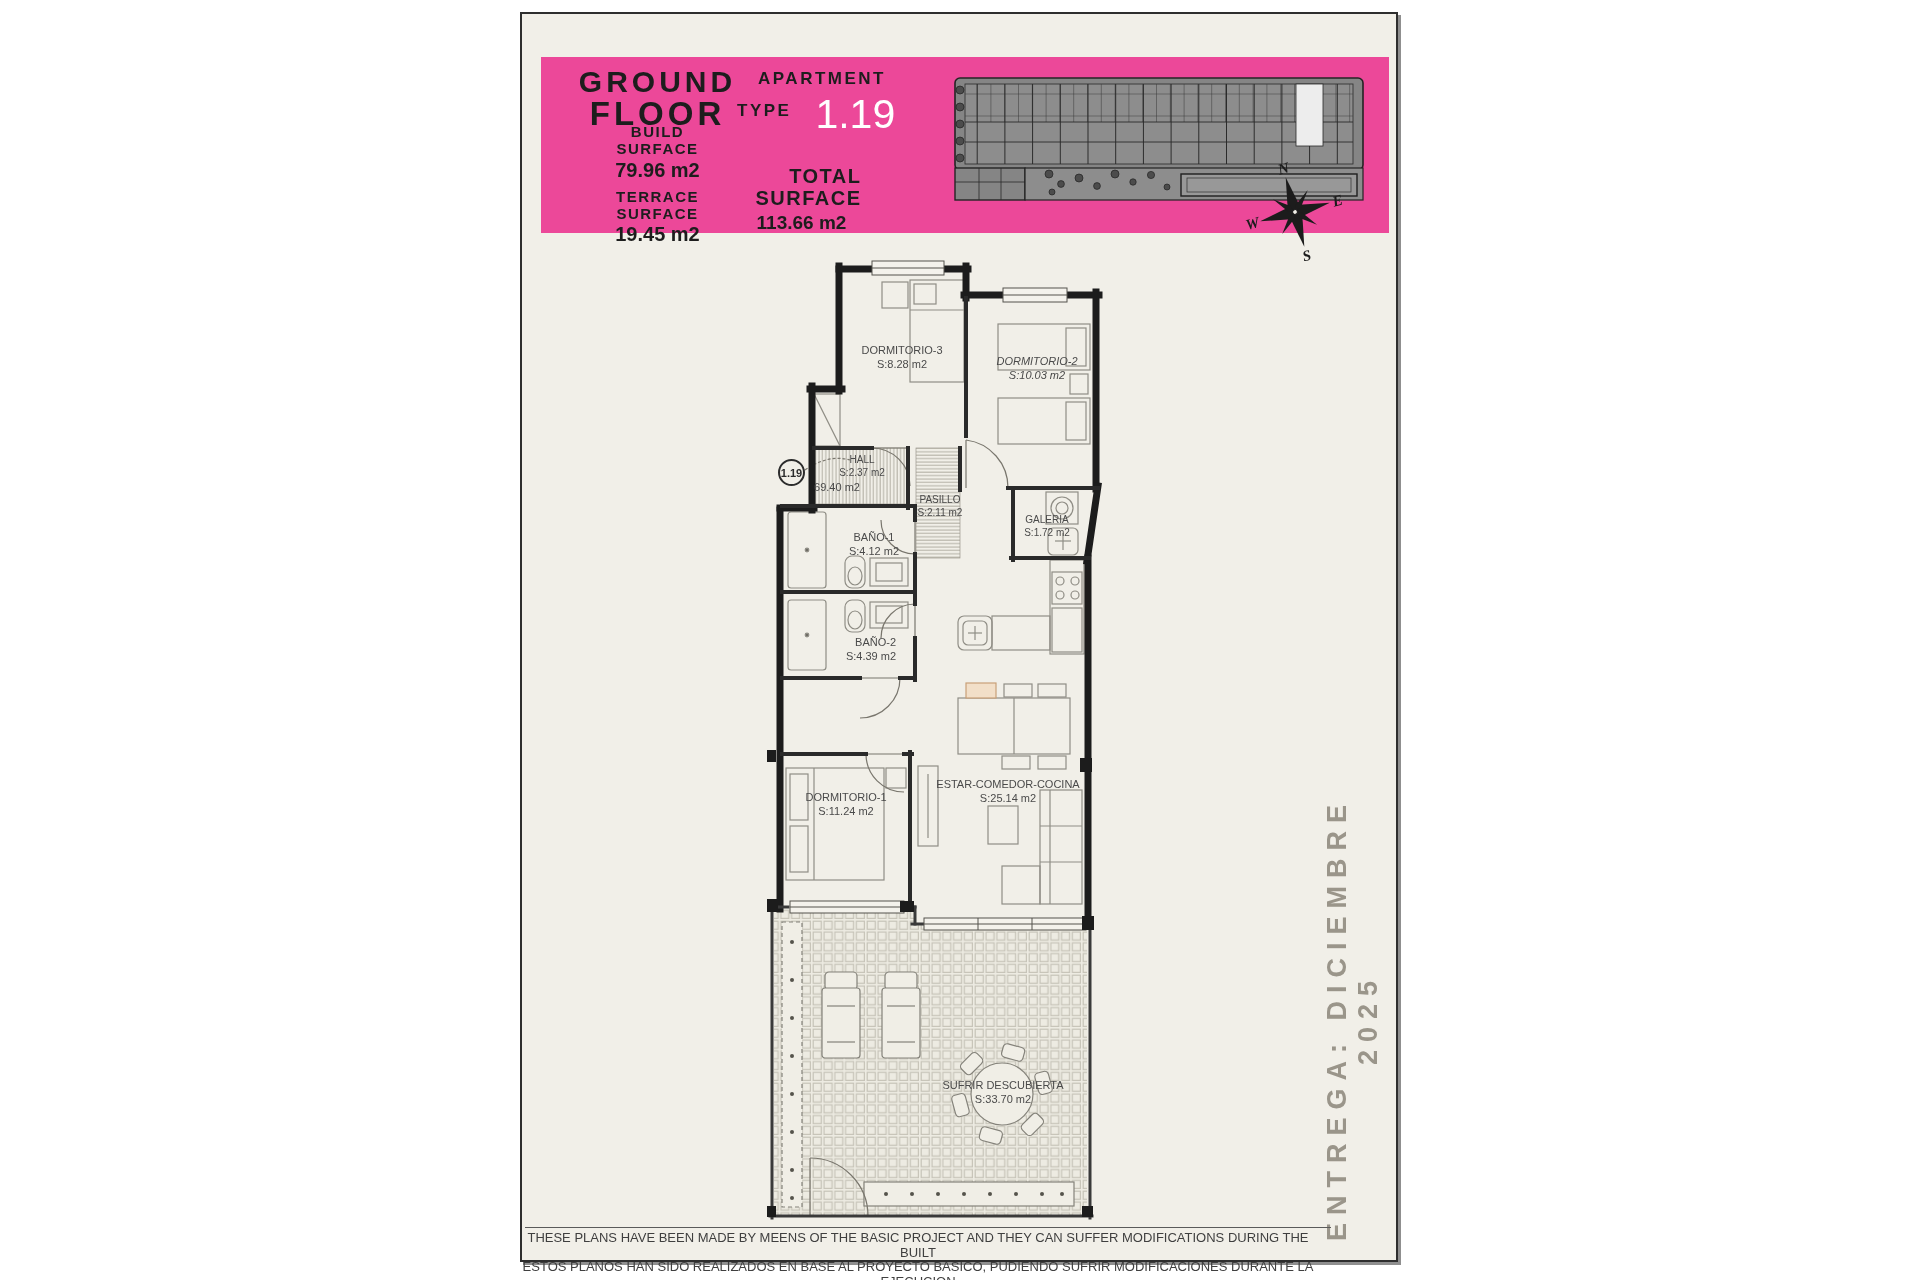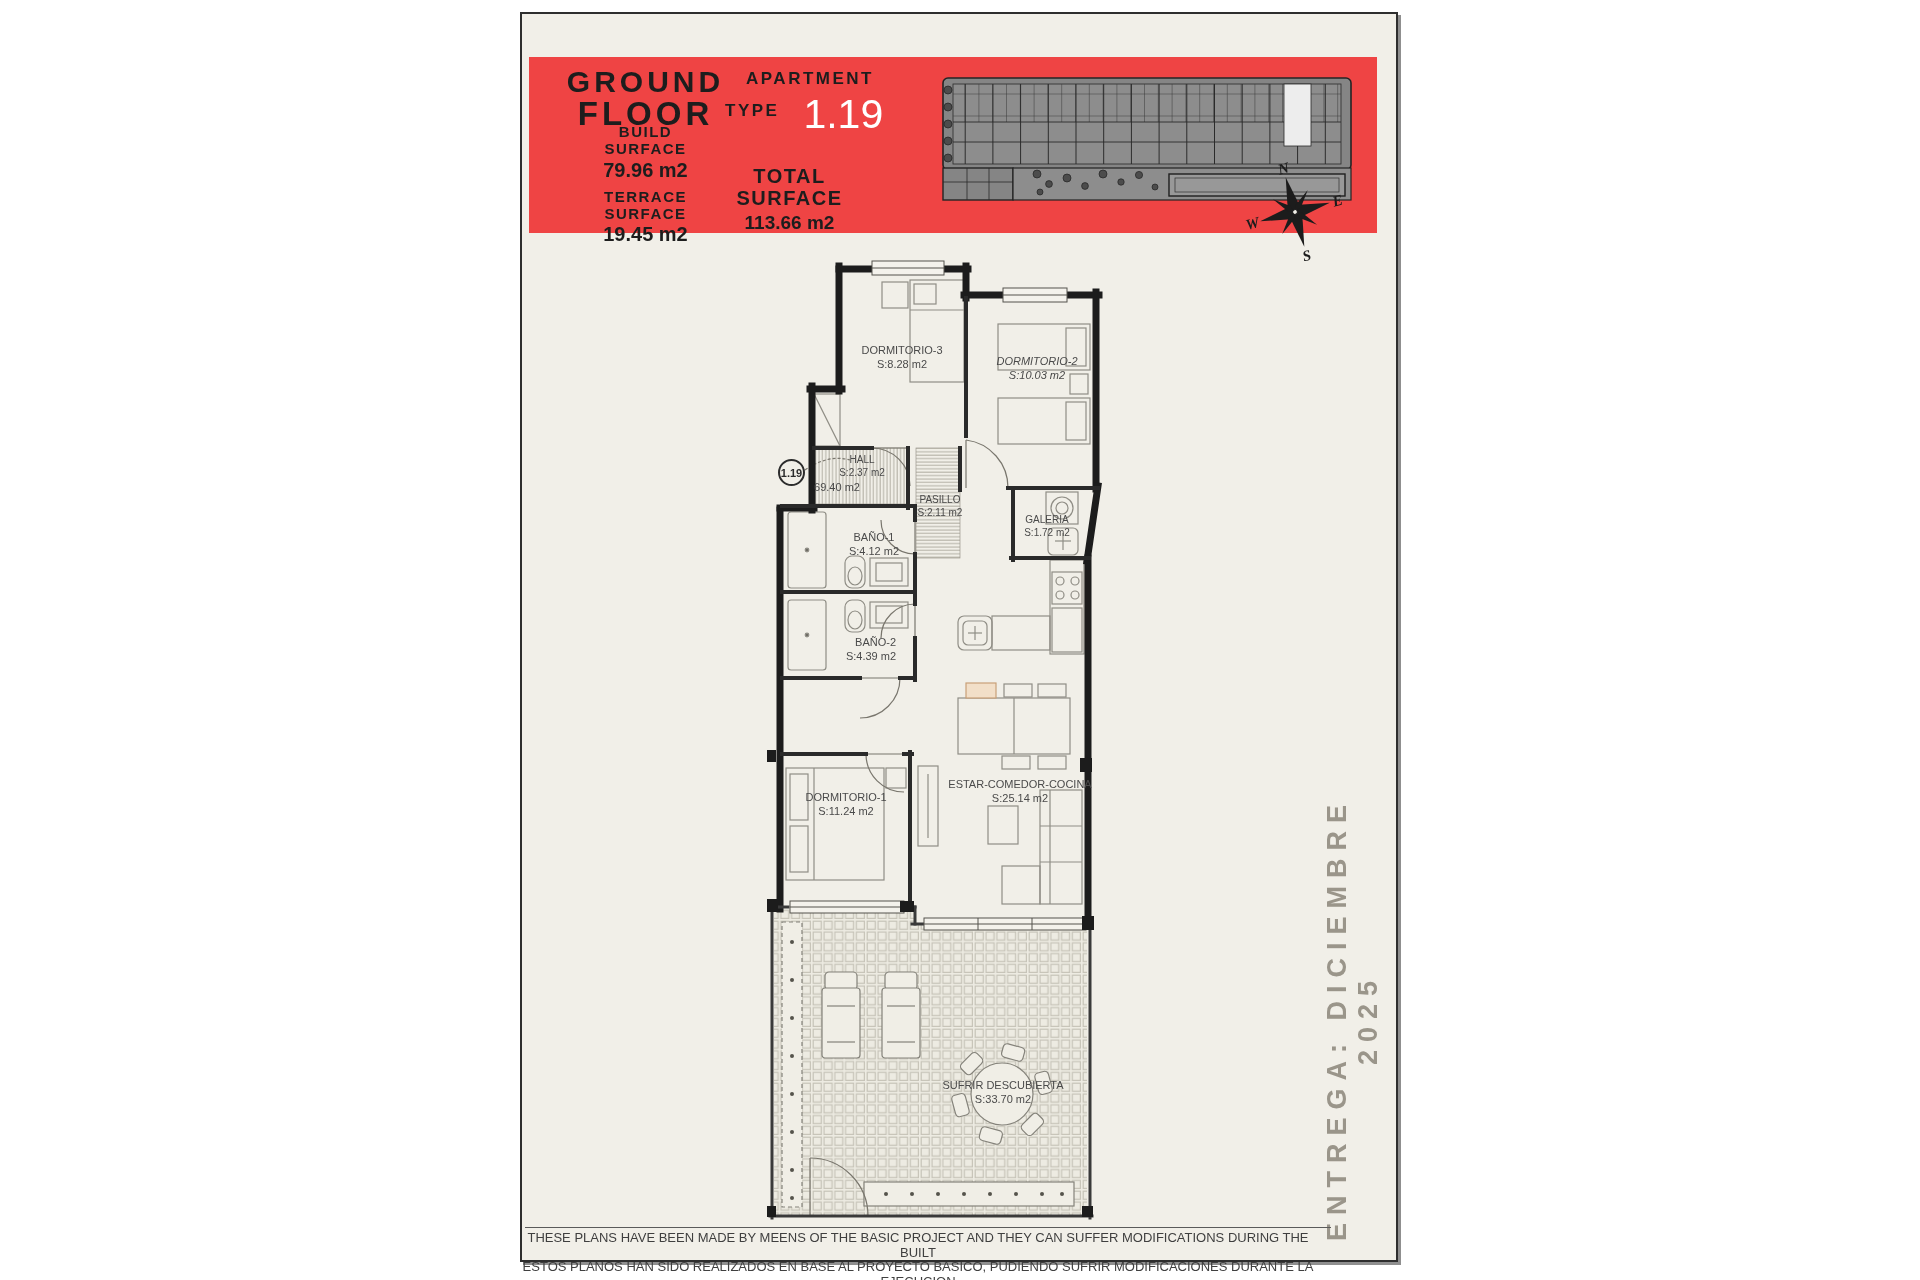--- a/index.html
+++ b/index.html
@@ -2,35 +2,35 @@
 <html><head>
 <meta charset="utf-8">
 <style>
   html,body{margin:0;padding:0;background:#ffffff;}
   body{width:1920px;height:1280px;position:relative;font-family:"Liberation Sans",sans-serif;overflow:hidden;}
 
   .paper{position:absolute;left:520px;top:12px;width:878px;height:1250px;
          background:#f1efe8;border:2px solid #2e2e2e;box-shadow:3px 3px 0 #8f8f8f;box-sizing:border-box;}
 
   
-  .header-band{position:absolute;left:7px;top:43px;width:848px;height:176px;background:#ef4444;color:#1d1d1d;}
+  .header-band{position:absolute;left:19px;top:43px;width:848px;height:176px;background:#ec4899;color:#1d1d1d;}
   .hb-col{position:absolute;text-align:center;}
   .floor-title{left:14px;top:10px;width:205px;}
   .floor-title .l1{font-size:30px;font-weight:bold;letter-spacing:4px;line-height:1.0;}
   .floor-title .l2{font-size:33px;font-weight:bold;letter-spacing:4px;line-height:1.05;}
   .surfaces{left:14px;top:66px;width:205px;}
   .surf-label{font-size:15px;font-weight:bold;letter-spacing:1.5px;line-height:1.15;width:130px;margin:0 auto;}
   .surf-value{font-size:20px;font-weight:bold;margin:1px 0 6px 0;}
   .apt-block{left:196px;top:12px;width:170px;text-align:center;}
   .apt-line1{font-size:17px;font-weight:bold;letter-spacing:2.5px;}
   .apt-row{display:flex;align-items:flex-start;margin-top:6px;gap:14px;}
   .apt-type{font-size:17px;font-weight:bold;letter-spacing:2.5px;margin-top:6px;}
   .apt-num{font-size:41px;color:#ffffff;margin-left:10px;line-height:0.95;}
   .total-block{left:188px;top:108px;width:145px;}
-  .total-label{font-size:20px;font-weight:bold;letter-spacing:1.5px;line-height:1.1;width:120px;margin:0 auto;}
+  .total-label{font-size:20px;font-weight:bold;letter-spacing:1.5px;line-height:1.1;width:120px;margin:0 auto;text-align:right;}
   .total-value{font-size:19px;font-weight:bold;margin-top:3px;}
 
   
   .room-label{position:absolute;transform:translate(-50%,-50%);text-align:center;
               font-size:11px;color:#4a4a4a;line-height:1.3;white-space:nowrap;z-index:5;}
   .room-label .rname{display:block;}
   .room-label .rarea{display:block;}
   .small-label{font-size:10px;}
   .note-69{position:absolute;transform:translate(-50%,-50%);font-size:11px;color:#4a4a4a;z-index:5;}
   .unit-circle{position:absolute;width:27px;height:27px;border:2px solid #2c2c2c;border-radius:50%;
@@ -413,21 +413,21 @@
     <span class="rarea">S:4.12 m2</span>
   </div>
   <div class="room-label" style="left:349px;top:635px;text-align:right;">
     <span class="rname">BAÑO-2</span>
     <span class="rarea">S:4.39 m2</span>
   </div>
   <div class="room-label" style="left:324px;top:790px;">
     <span class="rname">DORMITORIO-1</span>
     <span class="rarea">S:11.24 m2</span>
   </div>
-  <div class="room-label" style="left:486px;top:777px;margin-left:12px;">
+  <div class="room-label" style="left:486px;top:777px;">
     <span class="rname">ESTAR-COMEDOR-COCINA</span>
     <span class="rarea">S:25.14 m2</span>
   </div>
   <div class="room-label" style="left:481px;top:1078px;">
     <span class="rname">SUFRIR DESCUBIERTA</span>
     <span class="rarea">S:33.70 m2</span>
   </div>
 
   <div class="note-69" style="left:315px;top:473px;">69.40 m2</div>
   <div class="unit-circle" style="left:256px;top:445px;">1.19</div>

